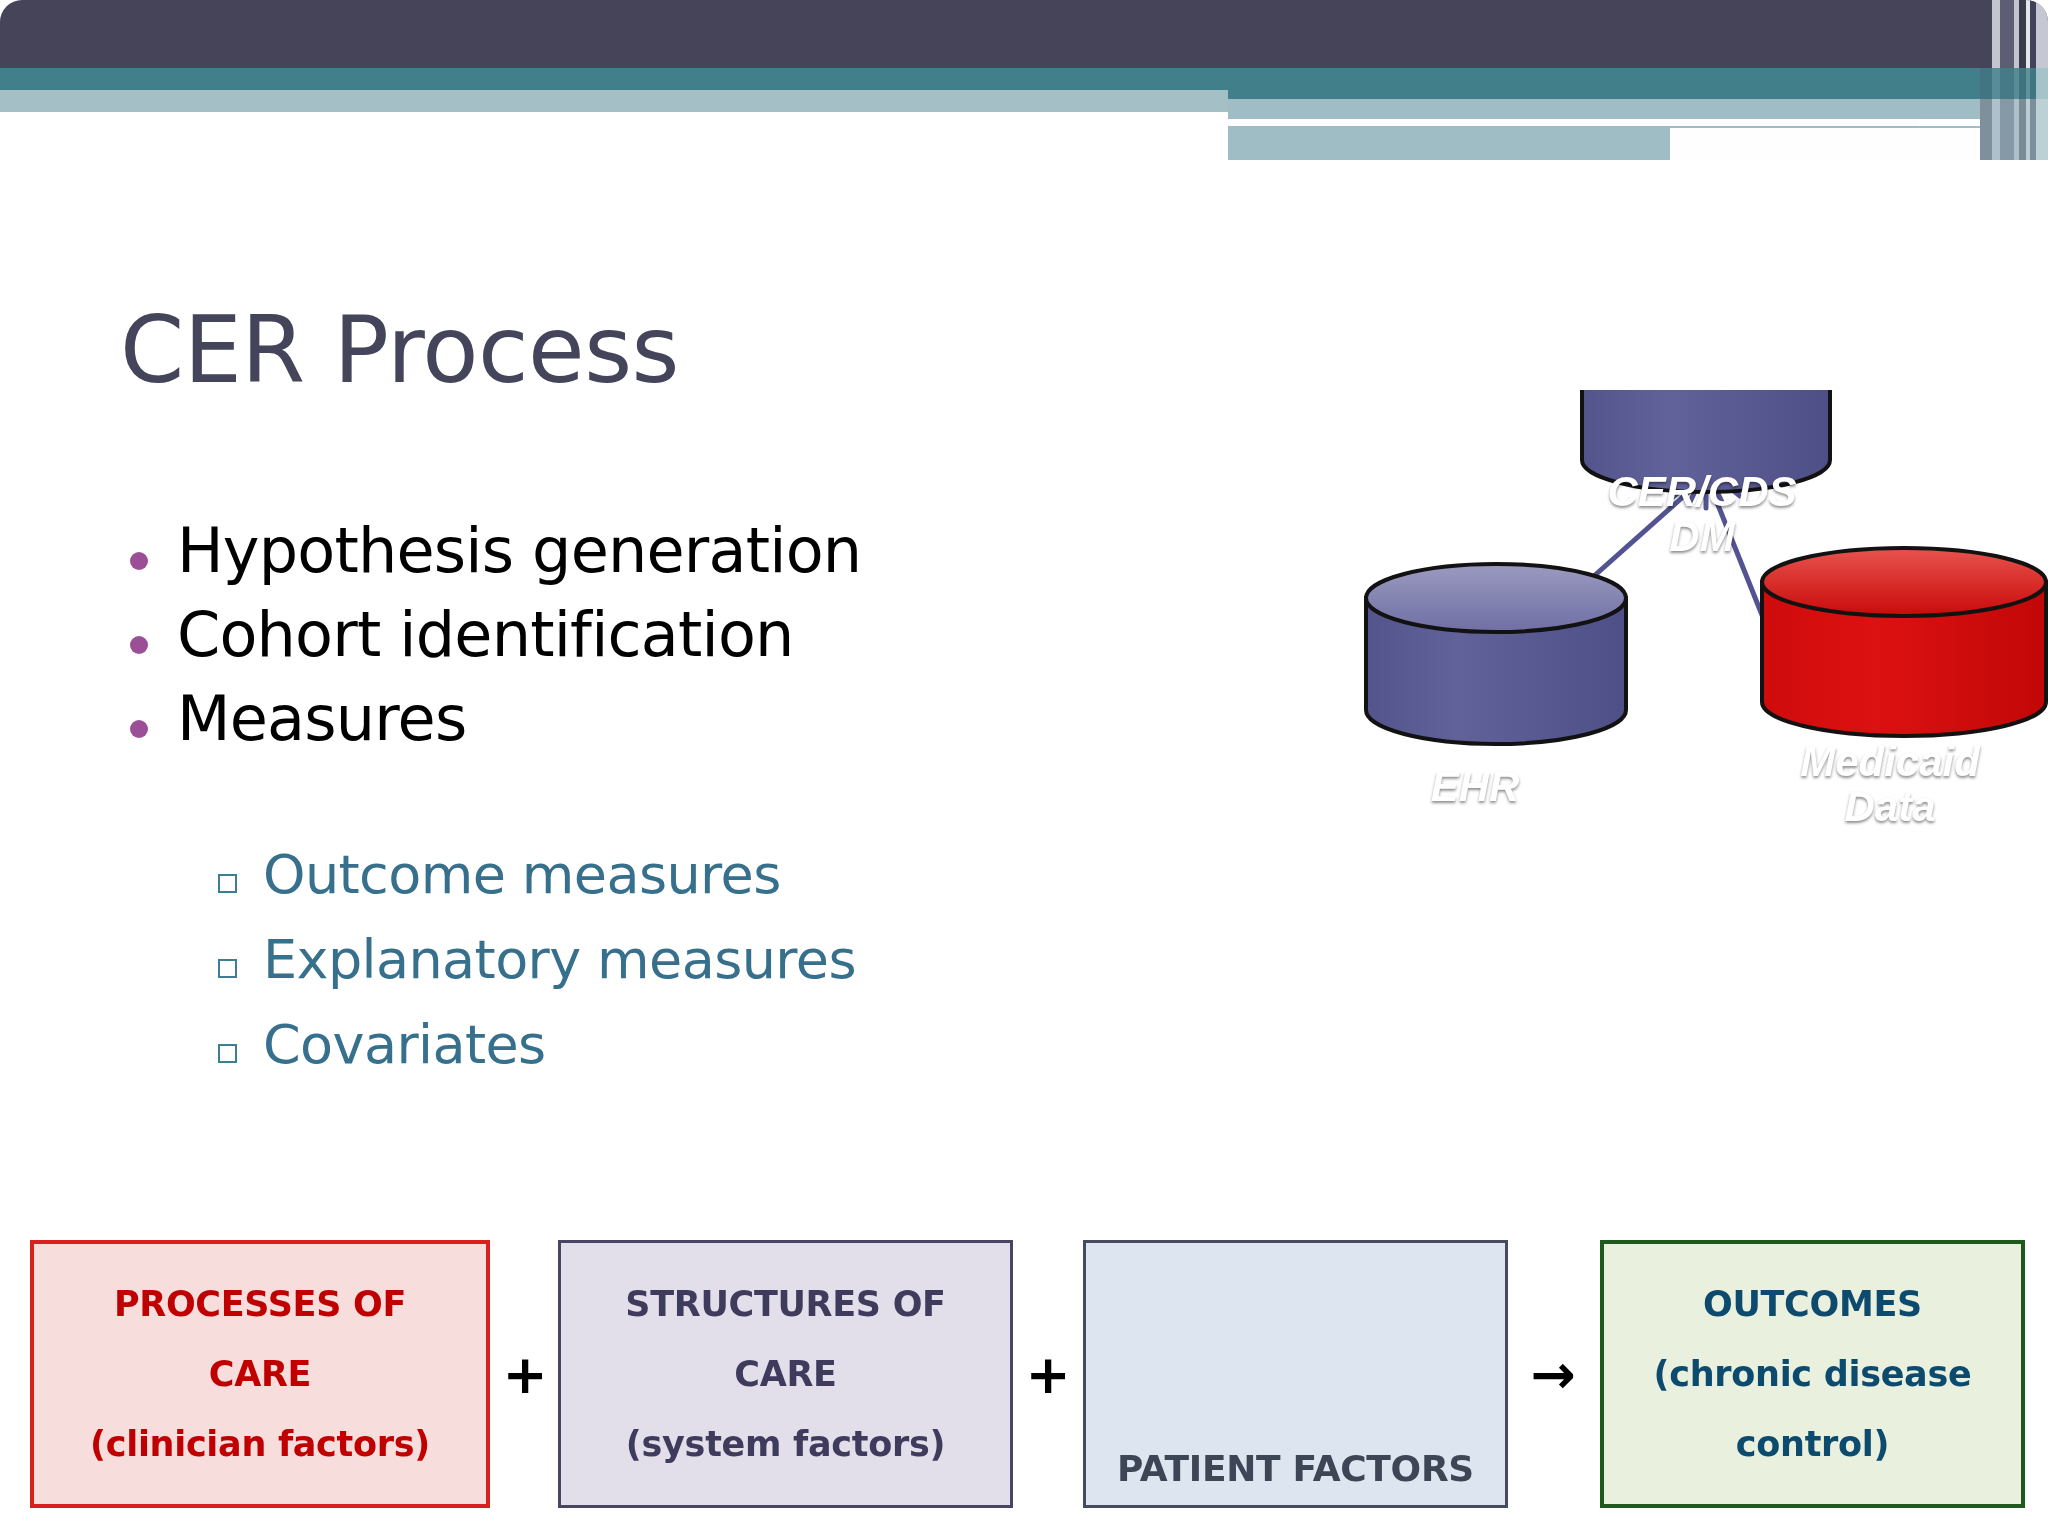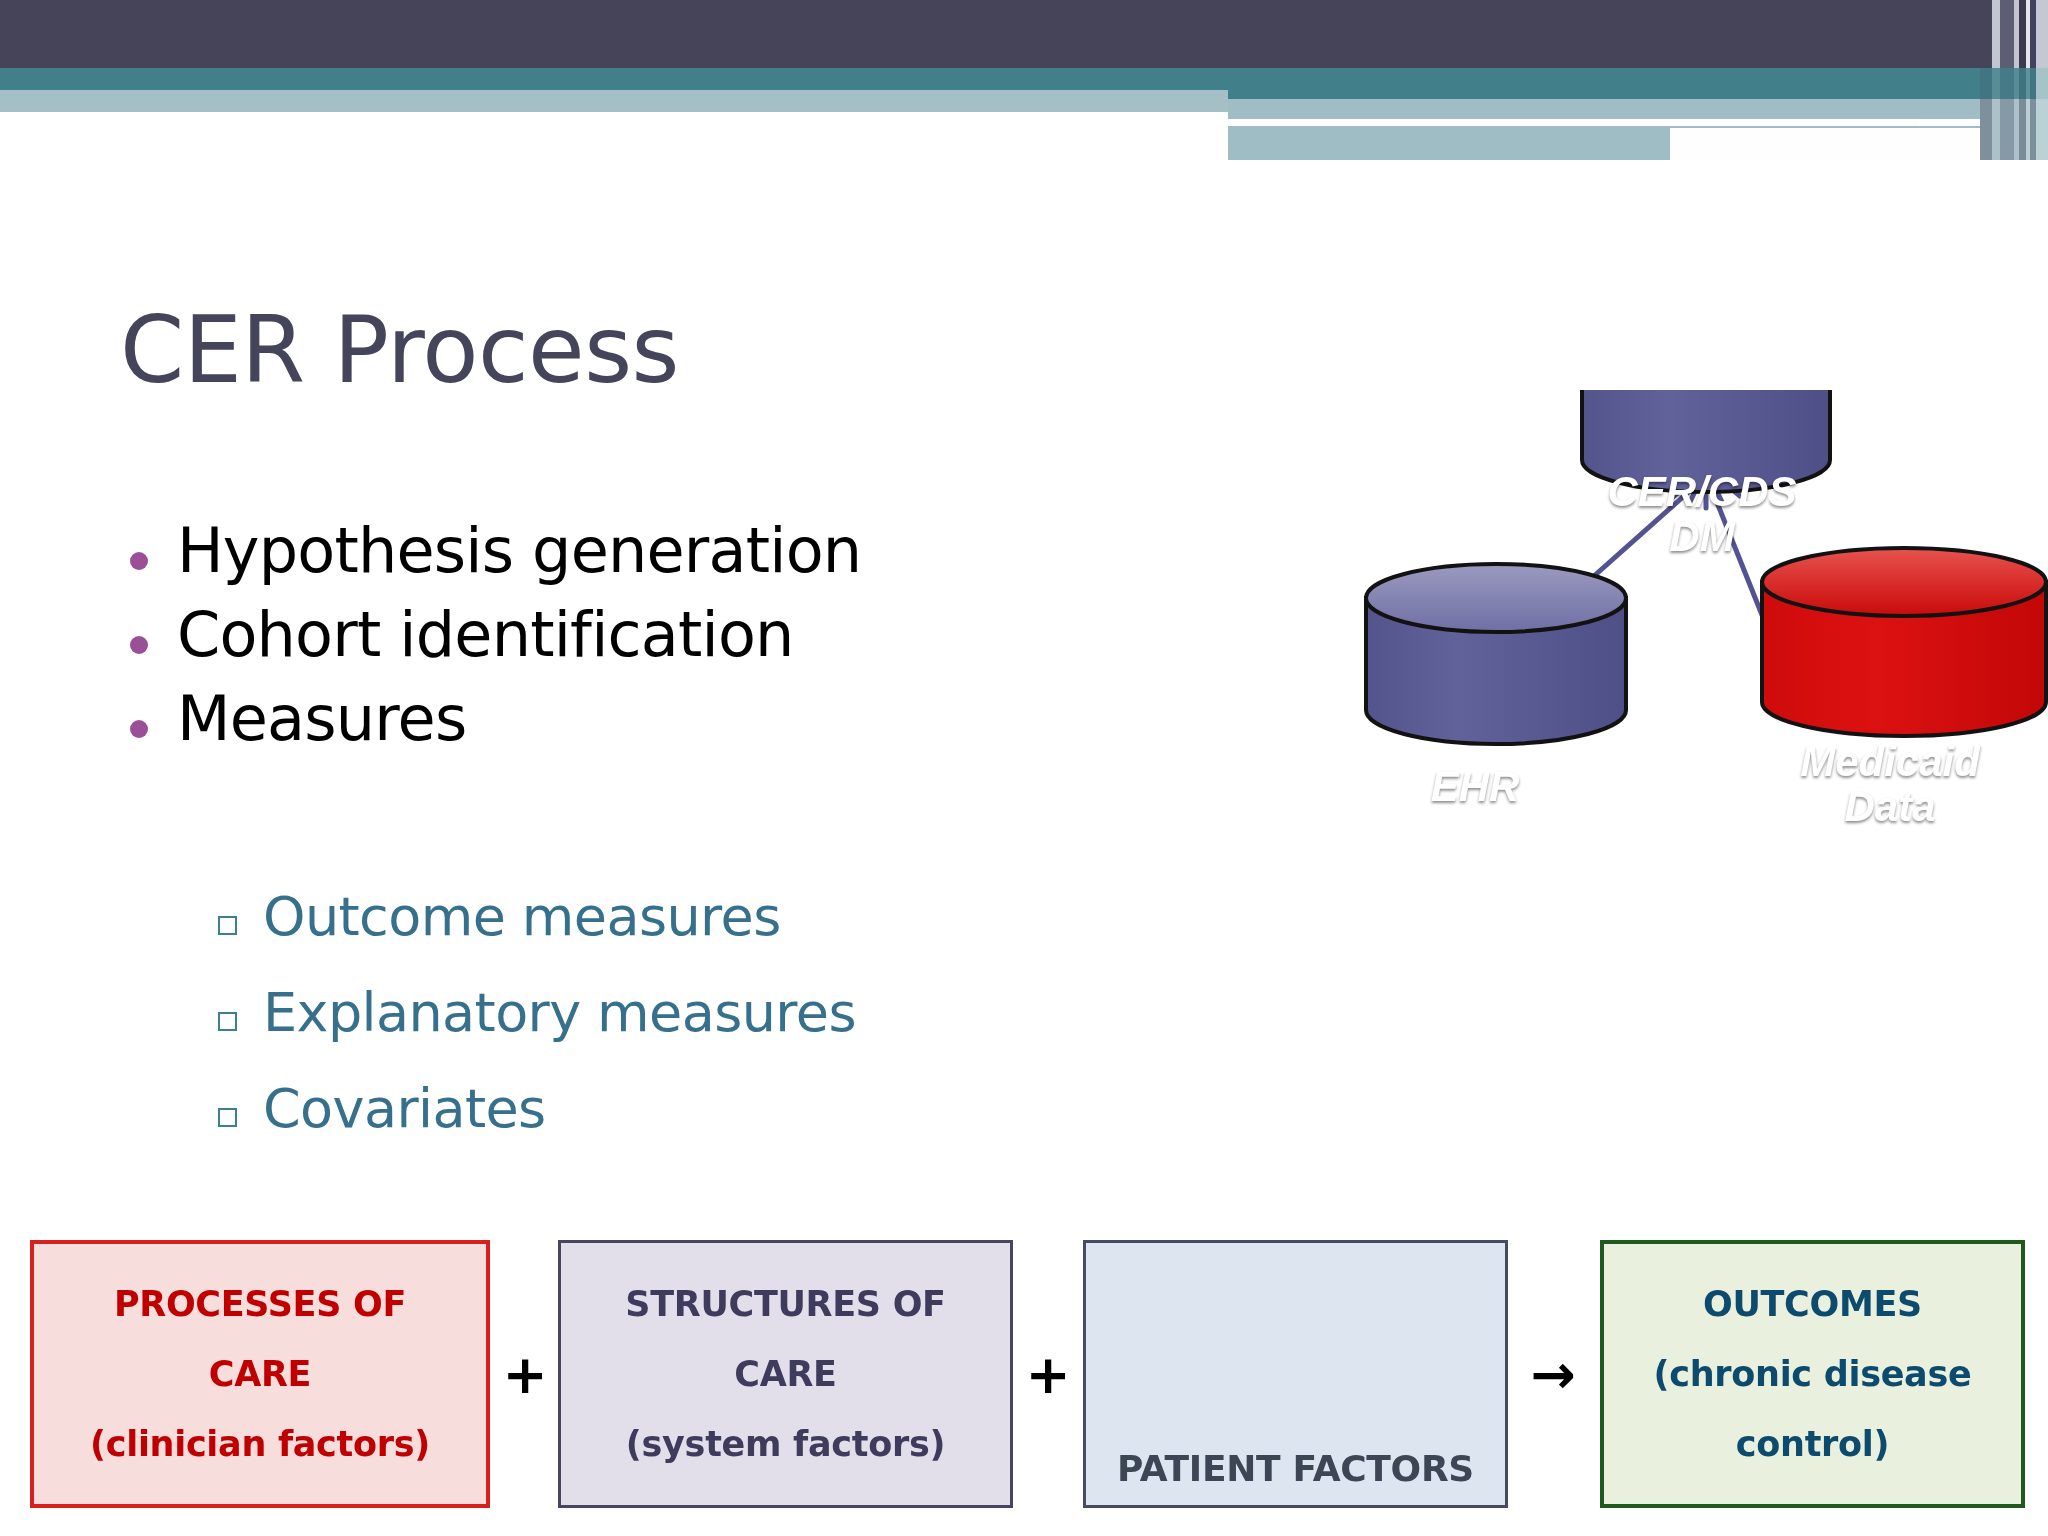--- a/index.html
+++ b/index.html
@@ -3,21 +3,21 @@
 <meta charset="utf-8">
 <style>
   html,body{margin:0;padding:0;}
   body{
     width:2048px;height:1536px;
     background:#ffffff;
     font-family:"Liberation Sans", sans-serif;
     overflow:hidden;
     position:relative;
   }
-  .slide{position:absolute;inset:0;background:#fff;overflow:hidden;}
+  .slide{position:absolute;inset:0;background:#fff;overflow:hidden;border-radius:22px;}
 
   
   .hdr{position:absolute;left:0;top:0;width:2048px;height:150px;}
   .band-dark{position:absolute;left:0;top:0;width:2048px;height:68px;background:#454459;}
   .band-teal{position:absolute;left:0;top:68px;width:2048px;height:31px;background:#41808a;}
   .band-lblue-left{position:absolute;left:0;top:90px;width:1228px;height:22px;background:#a4bfc6;}
   .band-lblue-r1{position:absolute;left:1228px;top:99px;width:820px;height:20px;background:#a0bdc5;}
   .band-white-r{position:absolute;left:1228px;top:119px;width:690px;height:10px;background:#fdfdfd;}
   .band-lblue-r2{position:absolute;left:1228px;top:126px;width:820px;height:34px;background:#9fbdc5;}
   .band-white-r2{position:absolute;left:1670px;top:128px;width:378px;height:32px;background:#fefefe;}
@@ -43,21 +43,21 @@
     width:18px;height:18px;border-radius:50%;
     background:#9b4f96;flex:0 0 18px;margin-top:32px;margin-right:29px;
   }
   .b1 .txt{
     font-size:62px;line-height:1.0;color:#000000;
     font-family:"DejaVu Sans", sans-serif;font-weight:400;
     letter-spacing:-0.8px;
   }
 
   .subs{position:absolute;left:218px;top:848px;width:900px;}
-  .b2{display:flex;align-items:flex-start;margin-bottom:31px;margin-top:42px;}
+  .b2{display:flex;align-items:flex-start;margin-bottom:31px;}
   .b2 .sq{
     width:15px;height:15px;border:2.5px solid #3a7f92;background:transparent;
     flex:0 0 15px;margin-top:26px;margin-right:26px;
   }
   .b2 .txt{
     font-size:54px;line-height:1.0;color:#37708c;
     font-family:"DejaVu Sans", sans-serif;font-weight:400;
     letter-spacing:-0.6px;
   }
 

